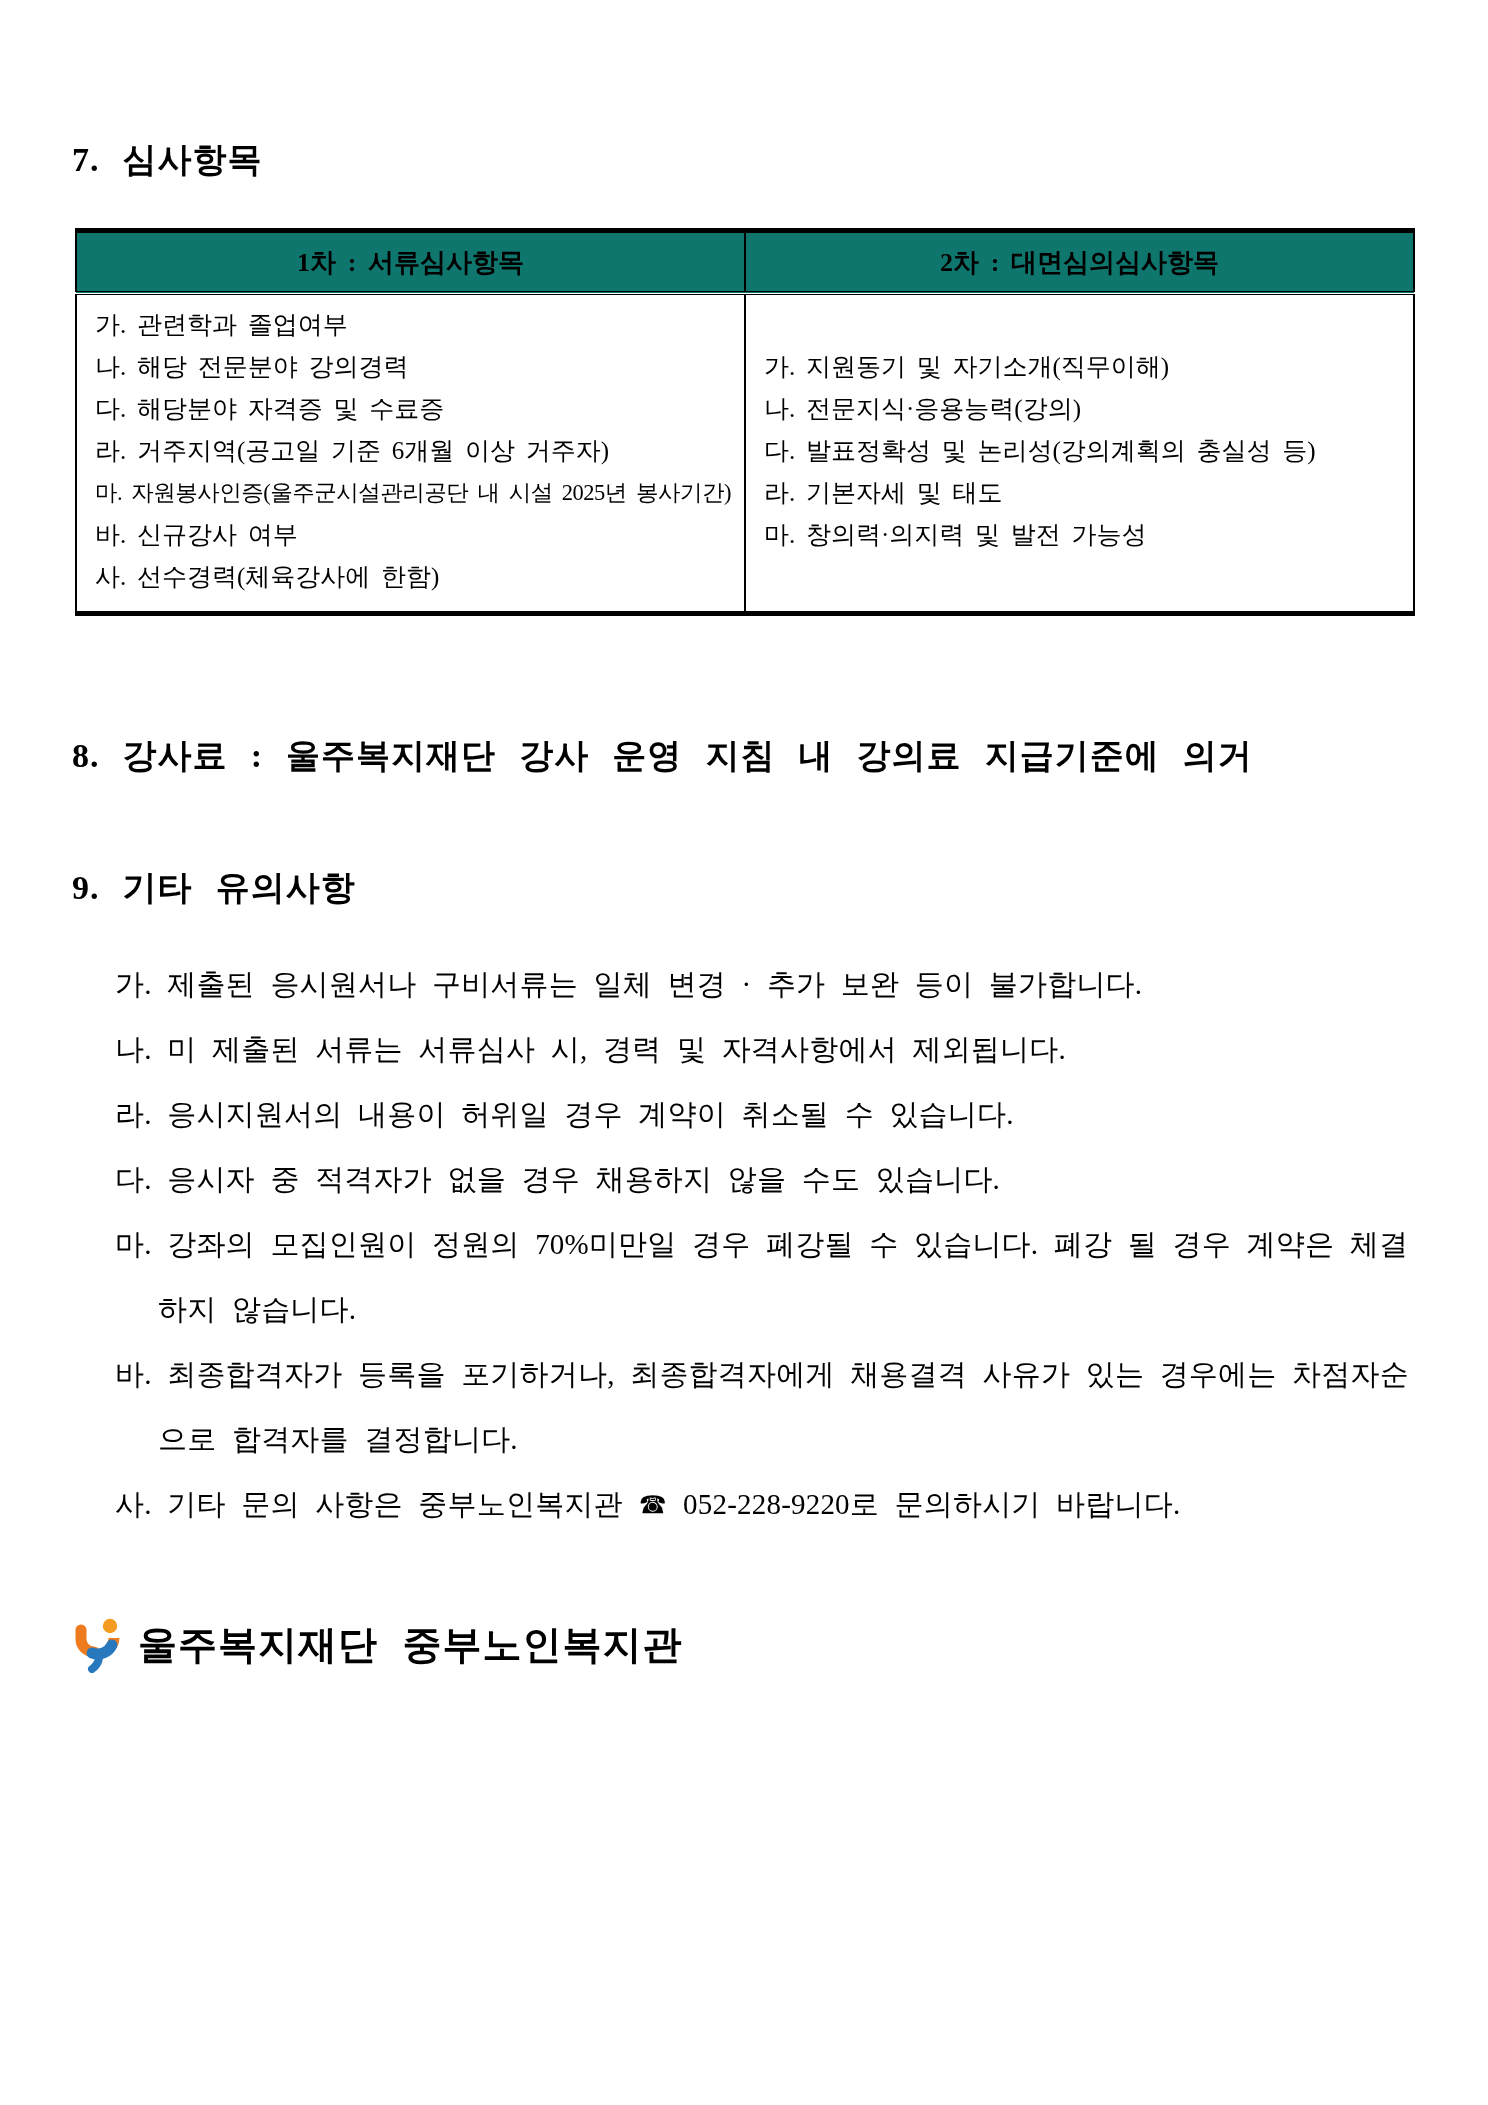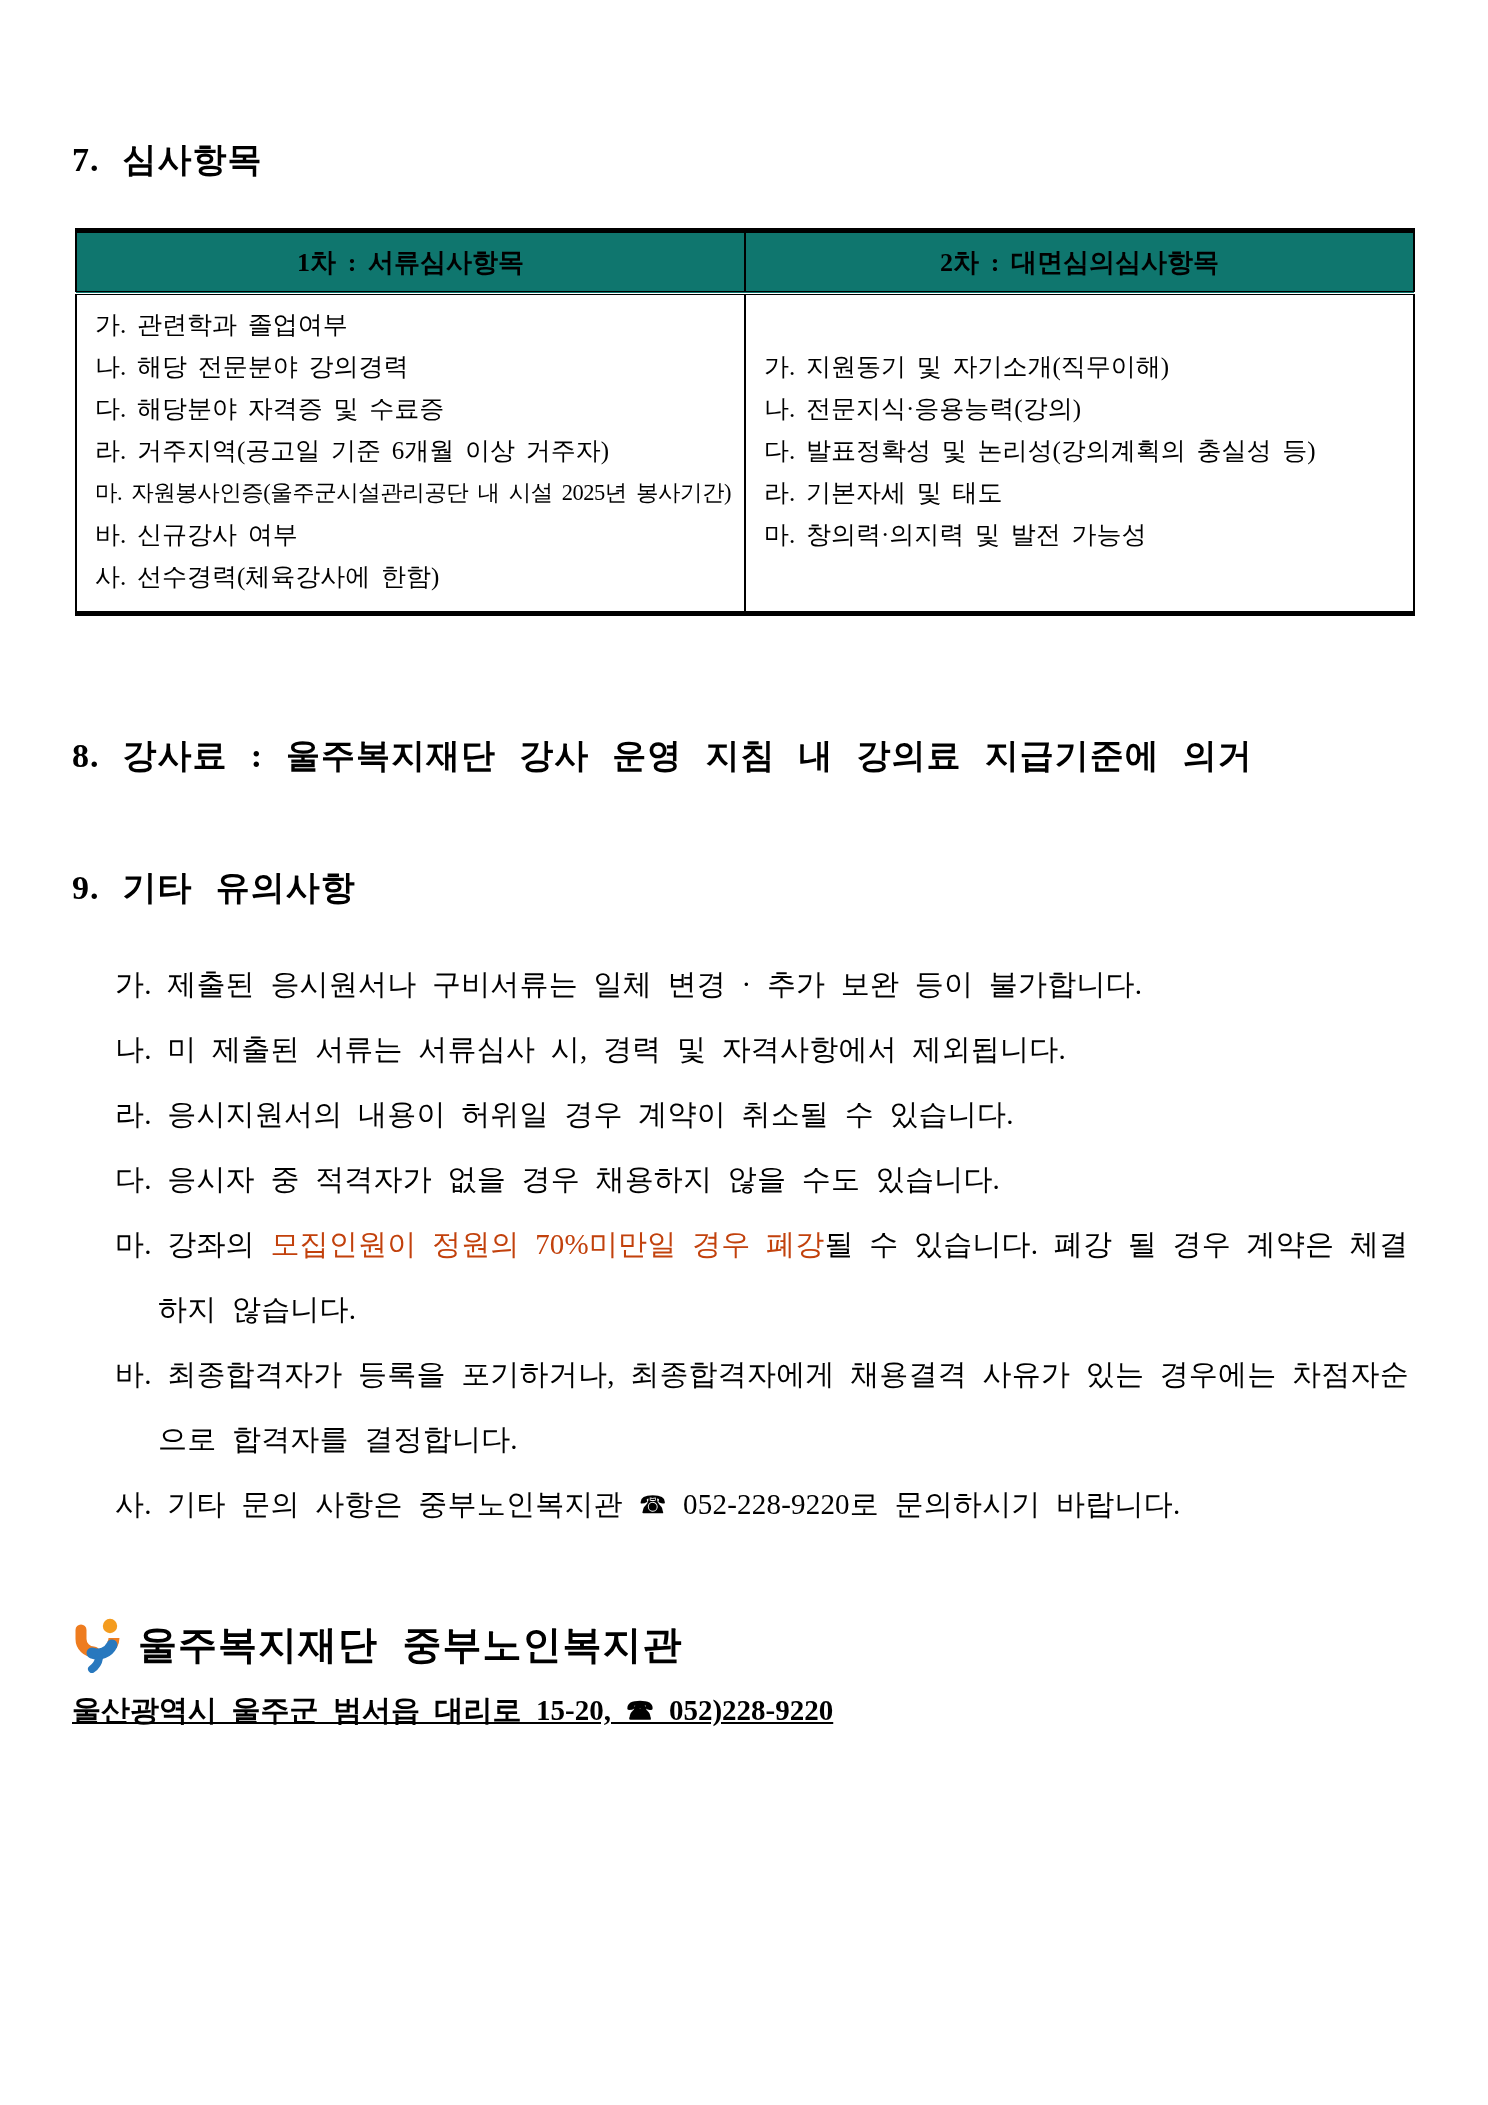--- a/index.html
+++ b/index.html
@@ -61,21 +61,21 @@
   .sec9 { margin-top: 88px; }
   .notes { margin-top: 42px; }
   .note {
     font-size: 29px;
     line-height: 65px;
     padding-left: 86px;
     text-indent: -43px;
     word-spacing: 0.28em;
     letter-spacing: 0.2px;
   }
-  .red-em { color: #c2410c; }
+  .red-em { color: #000000; }
   
   .footer { margin-top: 80px; text-align: left; text-decoration: underline; }
   .org-line {
     display: inline-flex;
     align-items: center;
     gap: 14px;
     font-size: 39px;
     font-weight: bold;
     word-spacing: 0.35em;
     letter-spacing: 1px;
@@ -142,16 +142,15 @@
     <div class="org-line">
       <svg class="org-logo" viewBox="0 0 52 56" aria-hidden="true">
         <circle cx="38" cy="9" r="7.2" fill="#f49c1f"></circle>
         <path d="M9 13 L9 22 A13 13 0 0 0 22 35" fill="none" stroke="#ee7c1f" stroke-width="11" stroke-linecap="round"></path>
         <path d="M42 21 A13.5 13.5 0 0 1 40 28" fill="none" stroke="#ee7c1f" stroke-width="11" stroke-linecap="butt"></path>
         <path d="M40 28 A16 16 0 0 1 20 36" fill="none" stroke="#2878be" stroke-width="11" stroke-linecap="round"></path>
         <path d="M27 41 Q26 48 20 52" fill="none" stroke="#2878be" stroke-width="8" stroke-linecap="round"></path>
       </svg>
       <span>울주복지재단 중부노인복지관</span>
     </div>
-    <div class="addr-line">울산광역시 울주군 범서읍 대리로 15-20, ☎ 052)228-9220</div>
   </div>
 
 </div>
 
 </body></html>

